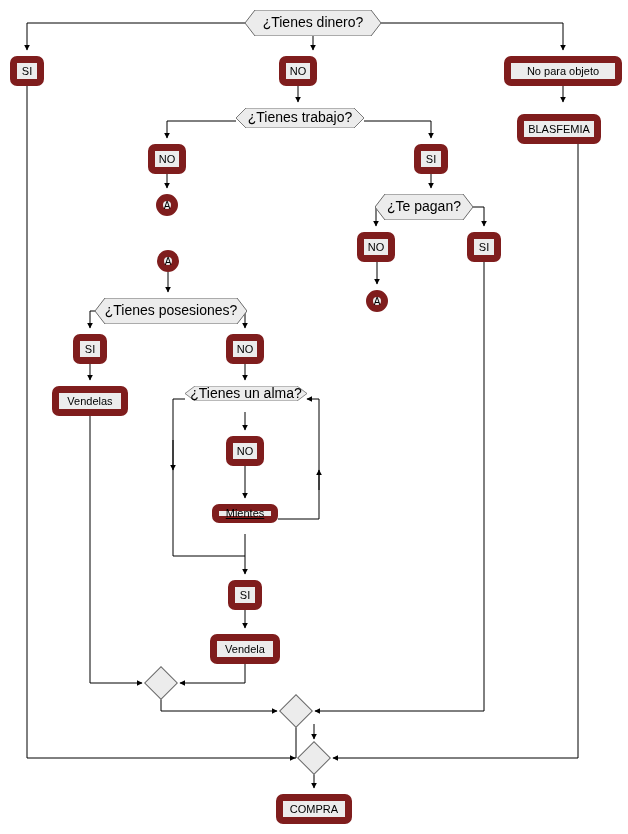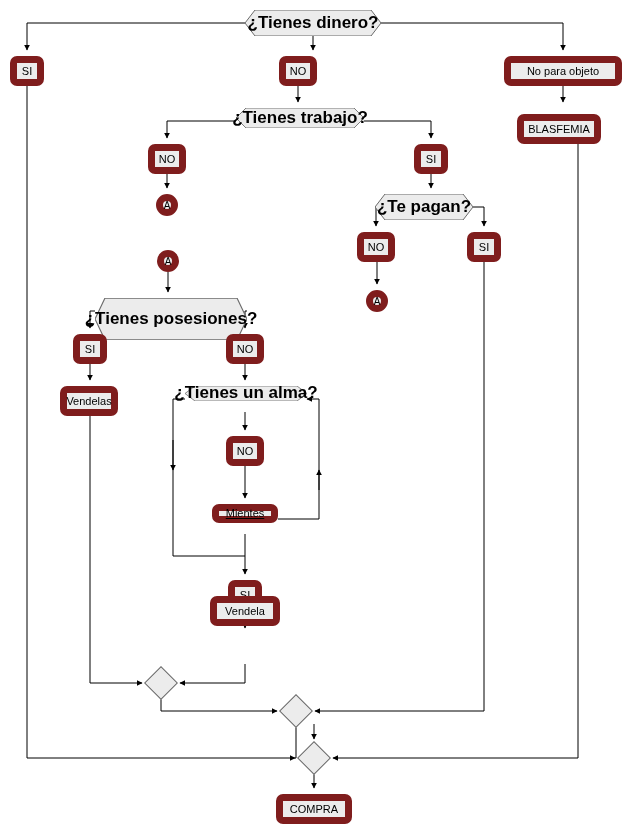--- a/index.html
+++ b/index.html
@@ -51,22 +51,21 @@
   .hex-shape {
     position: absolute;
     left: 0;
     top: 0;
     width: 100%;
     height: 100%;
   }
   .hex-label {
     position: relative;
     z-index: 2;
-    font-size: 17px;
-    font-weight: bold;
+    font-size: 14px;
   }
   .diamond {
     position: absolute;
     background: #ececec;
     border: 1px solid #6b6b6b;
     transform: rotate(45deg);
     box-sizing: border-box;
   }
 </style>
 </head>
@@ -209,36 +208,36 @@
   </div>
 
   <div class="node circle" style="left:366px; top:290px; width:22px; height:22px; font-size:10px;">
     <span>A</span>
   </div>
 
   <div class="node circle" style="left:157px; top:250px; width:22px; height:22px; font-size:10px;">
     <span>A</span>
   </div>
 
-  <div class="node hex" style="left:95px; top:298px; width:152px; height:42px;">
+  <div class="node hex" style="left:95px; top:298px; width:152px; height:26px;">
     <svg class="hex-shape" viewBox="0 0 152 26" preserveAspectRatio="none">
       <polygon points="10,0 142,0 152,13 142,26 10,26 0,13" fill="#ececec" stroke="#6b6b6b" stroke-width="1"></polygon>
     </svg>
     <span class="hex-label">¿Tienes posesiones?</span>
   </div>
 
   <div class="node rect" style="left:73px; top:334px; width:34px; height:30px;">
     <span>SI</span>
   </div>
 
   <div class="node rect" style="left:226px; top:334px; width:38px; height:30px;">
     <span>NO</span>
   </div>
 
-  <div class="node rect" style="left:52px; top:386px; width:58px; height:30px;margin-left:8px;">
+  <div class="node rect" style="left:52px; top:386px; width:76px; height:30px;">
     <span>Vendelas</span>
   </div>
 
   <div class="node hex" style="left:185px; top:386px; width:122px; height:15px;">
     <svg class="hex-shape" viewBox="0 0 122 26" preserveAspectRatio="none">
       <polygon points="10,0 112,0 122,13 112,26 10,26 0,13" fill="#ececec" stroke="#6b6b6b" stroke-width="1"></polygon>
     </svg>
     <span class="hex-label">¿Tienes un alma?</span>
   </div>
 
@@ -247,21 +246,21 @@
   </div>
 
   <div class="node rect" style="left:212px; top:504px; width:66px; height:19px;text-decoration:underline;">
     <span>Mientes</span>
   </div>
 
   <div class="node rect" style="left:228px; top:580px; width:34px; height:30px;">
     <span>SI</span>
   </div>
 
-  <div class="node rect" style="left:210px; top:596px; width:70px; height:30px;">
+  <div class="node rect" style="left:210px; top:634px; width:70px; height:30px;">
     <span>Vendela</span>
   </div>
 
   <div class="diamond" style="left:149px; top:671px; width:24px; height:24px;"></div>
   <div class="diamond" style="left:284px; top:699px; width:24px; height:24px;"></div>
   <div class="diamond" style="left:302px; top:746px; width:24px; height:24px;"></div>
 
   <div class="node rect" style="left:276px; top:794px; width:76px; height:30px;">
     <span>COMPRA</span>
   </div>

